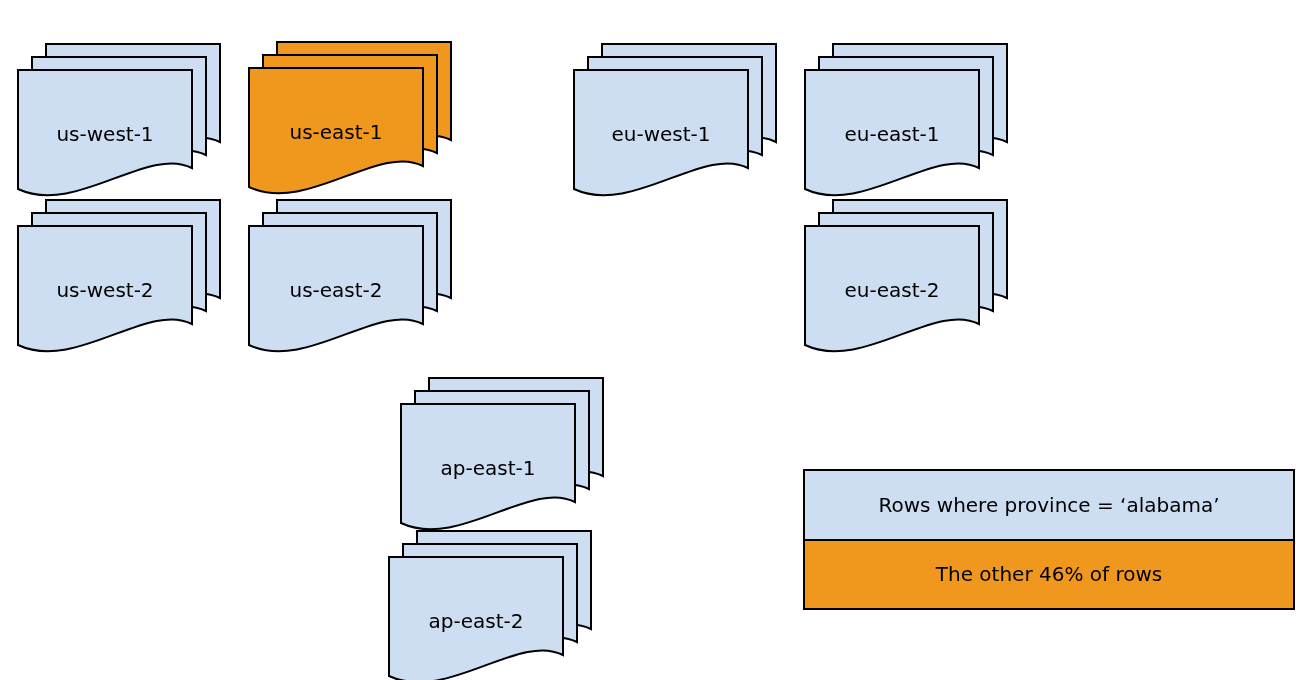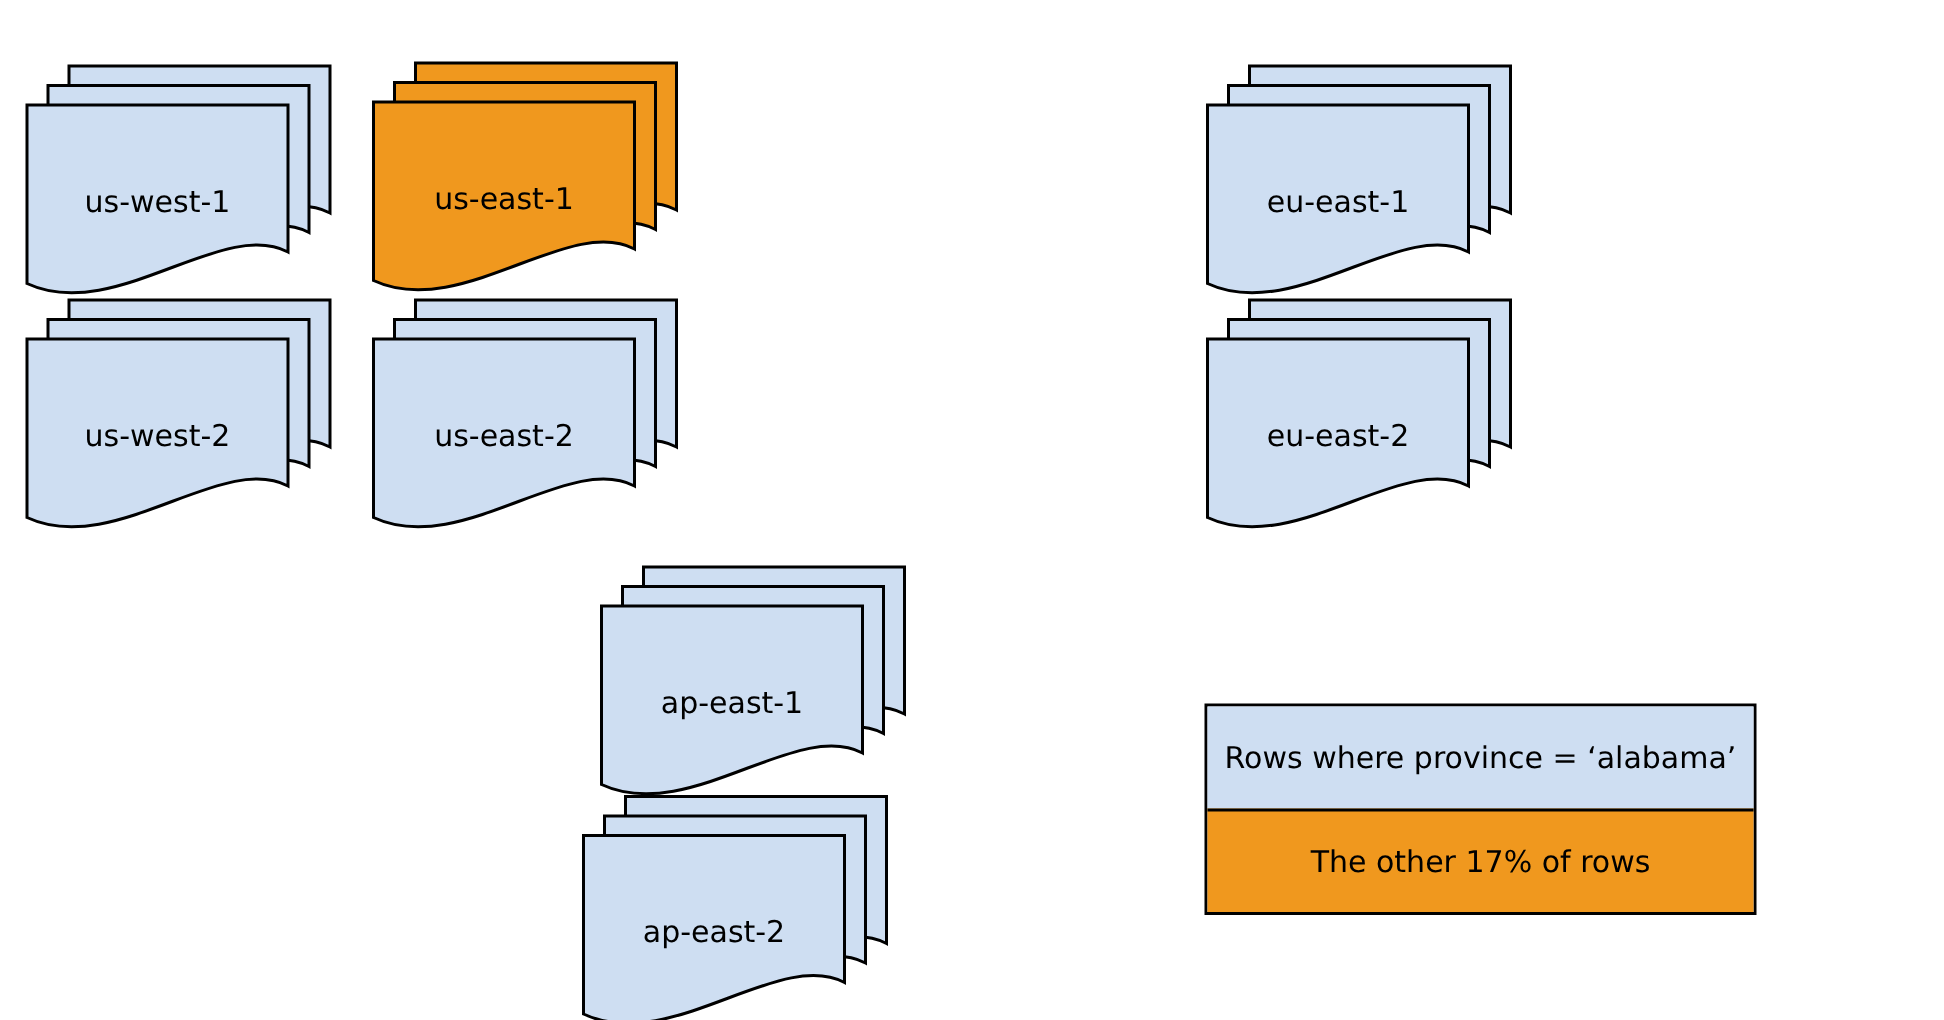--- a/index.html
+++ b/index.html
@@ -18,21 +18,21 @@
     stroke-width:2;
   }
   .stack.highlighted path { fill:var(--highlight-fill,#F0981E); }
   .stack text {
     font-family:"DejaVu Sans", sans-serif;
     font-size:20px;
     text-anchor:middle;
     fill:var(--text,#000000);
   }
   .legend {
-    position:absolute; left:803px; top:441px; width:368px; height:141px;
+    position:absolute; left:803px; top:441px; width:492px; height:141px;
     box-sizing:border-box;
     border:2px solid var(--stroke,#000000);
     display:flex; flex-direction:column;
   }
   .legend-row {
     flex:1; display:flex; align-items:center; justify-content:center;
     font-size:20px; color:var(--text,#000000);
   }
   .legend-row.match  { background:var(--region-fill,#CEDEF2); }
   .legend-row.other  { background:var(--highlight-fill,#F0981E); border-top:2px solid var(--stroke,#000000); }
@@ -53,20 +53,28 @@
 
   <div class="stack highlighted" style="left:249px;top:14px">
     <svg width="203" height="155" viewBox="0 0 203 155">
       <path d="M28,0 H202 V98 C158,75 86,146 28,119 Z"></path>
       <path d="M14,13 H188 V111 C144,88 72,159 14,132 Z"></path>
       <path d="M0,26 H174 V124 C130,101 58,172 0,145 Z"></path>
       <text x="87" y="97">us-east-1</text>
     </svg>
   </div>
 
+  <div class="stack" style="left:574px;top:16px">
+    <svg width="203" height="155" viewBox="0 0 203 155">
+      <path d="M28,0 H202 V98 C158,75 86,146 28,119 Z"></path>
+      <path d="M14,13 H188 V111 C144,88 72,159 14,132 Z"></path>
+      <path d="M0,26 H174 V124 C130,101 58,172 0,145 Z"></path>
+      <text x="87" y="97">eu-west-1</text>
+    </svg>
+  </div>
 
   <div class="stack" style="left:805px;top:16px">
     <svg width="203" height="155" viewBox="0 0 203 155">
       <path d="M28,0 H202 V98 C158,75 86,146 28,119 Z"></path>
       <path d="M14,13 H188 V111 C144,88 72,159 14,132 Z"></path>
       <path d="M0,26 H174 V124 C130,101 58,172 0,145 Z"></path>
       <text x="87" y="97">eu-east-1</text>
     </svg>
   </div>
 
@@ -114,17 +122,17 @@
       <path d="M0,26 H174 V124 C130,101 58,172 0,145 Z"></path>
       <text x="87" y="97">ap-east-2</text>
     </svg>
   </div>
 
   <div class="legend">
     <div class="legend-row match">
       <span>Rows where province = ‘alabama’</span>
     </div>
     <div class="legend-row other">
-      <span>The other 17% of rows</span>
+      <span>The other 46% of rows</span>
     </div>
   </div>
 
 </div>
 
 </body></html>

